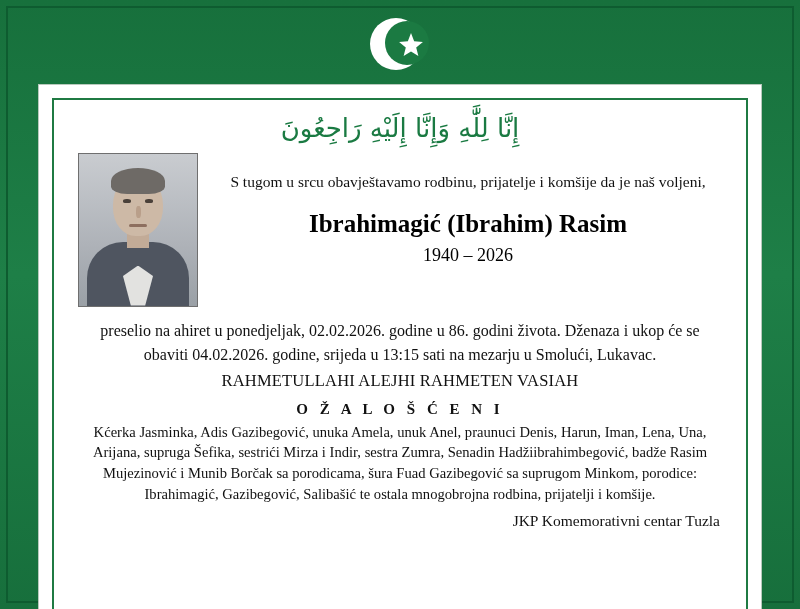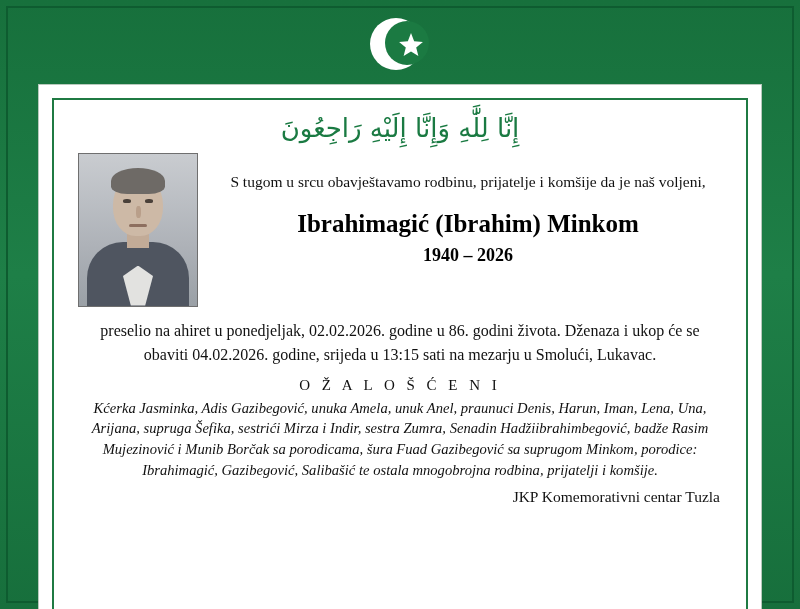--- a/index.html
+++ b/index.html
@@ -216,21 +216,21 @@
   }
   .deceased-name {
     font-size: 25px;
     font-weight: bold;
     color: #000000;
     line-height: 1.2;
     margin-bottom: 6px;
   }
   .years {
     font-size: 18px;
-    font-weight: bold;
+    font-weight: normal;
     color: #000000;
   }
 
   .body-text {
     text-align: center;
     font-size: 16px;
     color: #111111;
     line-height: 1.5;
     margin-top: 12px;
   }
@@ -240,31 +240,30 @@
     font-size: 16.5px;
     color: #111111;
     margin-top: 4px;
     letter-spacing: 0.2px;
   }
 
   .mourners-title {
     text-align: center;
     font-size: 15px;
     letter-spacing: 4px;
-    font-weight: normal;
+    font-weight: bold;
     margin: 10px 0 4px 0;
     color: #111111;
   }
 
   .mourners {
     font-size: 14.6px;
     color: #111111;
     line-height: 1.42;
     text-align: center;
-    font-style: italic;
   }
 
   .provider {
     text-align: right;
     font-size: 15.5px;
     color: #111111;
     margin-top: 8px;
     padding-right: 2px;
   }
 </style>
@@ -299,27 +298,28 @@
           <div class="p-head"></div>
           <div class="p-hair"></div>
           <div class="p-eyeL"></div>
           <div class="p-eyeR"></div>
           <div class="p-nose"></div>
           <div class="p-mouth"></div>
         </div>
 
         <div class="top-text">
           <div class="intro">S tugom u srcu obavještavamo rodbinu, prijatelje i komšije da je naš voljeni,</div>
-          <div class="deceased-name">Ibrahimagić (Ibrahim) Minkom</div>
+          <div class="deceased-name">Ibrahimagić (Ibrahim) Rasim</div>
           <div class="years">1940 – 2026</div>
         </div>
       </div>
 
       <div class="body-text">preselio na ahiret u ponedjeljak, 02.02.2026. godine u 86. godini života. Dženaza i ukop će se obaviti 04.02.2026. godine, srijeda u 13:15 sati na mezarju u Smolući, Lukavac.</div>
 
+      <div class="rahmet">RAHMETULLAHI ALEJHI RAHMETEN VASIAH</div>
 
       <div class="mourners-title">O Ž A L O Š Ć E N I</div>
 
       <div class="mourners">Kćerka Jasminka, Adis Gazibegović, unuka Amela, unuk Anel, praunuci Denis, Harun, Iman, Lena, Una, Arijana, supruga Šefika, sestrići Mirza i Indir, sestra Zumra, Senadin Hadžiibrahimbegović, badže Rasim Mujezinović i Munib Borčak sa porodicama, šura Fuad Gazibegović sa suprugom Minkom, porodice: Ibrahimagić, Gazibegović, Salibašić te ostala mnogobrojna rodbina, prijatelji i komšije.</div>
 
       <div class="provider">JKP Komemorativni centar Tuzla</div>
 
     </div>
   </div>
 </div>

